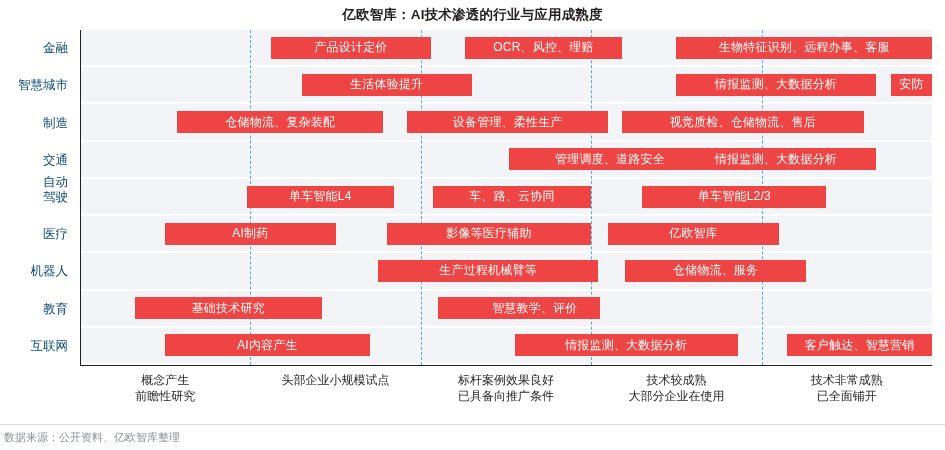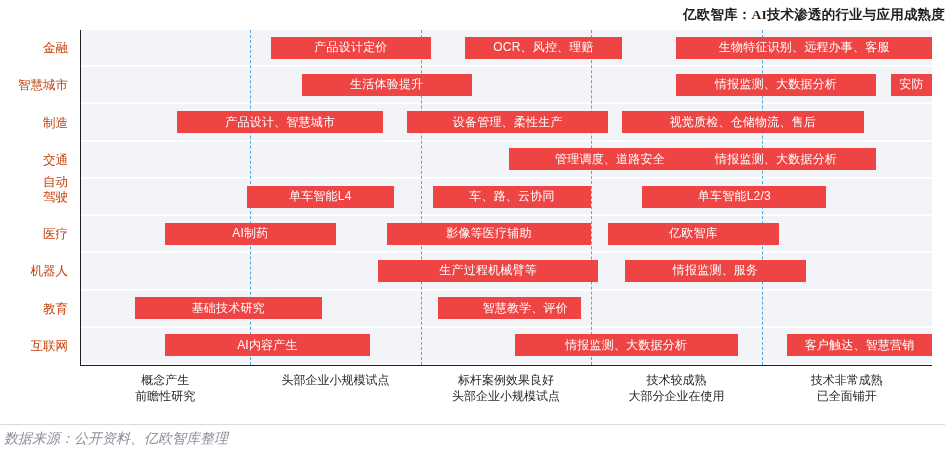--- a/index.html
+++ b/index.html
@@ -13,46 +13,45 @@
     font-family: "Liberation Sans", sans-serif;
     color: #231f20;
     overflow: hidden;
     position: relative;
   }
   #chart-title {
     position: absolute;
     top: 6px;
     left: 0;
     width: 945px;
-    text-align: right;
+    text-align: center;
     font-size: 13.5px;
     font-weight: bold;
     color: #231f20;
     letter-spacing: 0.2px;
-    font-family: Liberation Serif, serif;
   }
   #plot {
     position: absolute;
     left: 80px;
     top: 30px;
     width: 852px;
     height: 335px;
   }
   .row-band {
     position: absolute;
     left: 0;
     width: 852px;
     background: #f2f4f7;
   }
   .ylabel {
     position: absolute;
     right: 0;
     text-align: right;
     font-size: 12.5px;
-    color: #c2410c;
+    color: #0c4a6e;
     line-height: 15px;
     white-space: pre-line;
   }
   #ylabels {
     position: absolute;
     left: 0;
     top: 30px;
     width: 68px;
     height: 335px;
   }
@@ -98,23 +97,22 @@
     text-align: center;
     font-size: 12px;
     line-height: 16px;
     color: #231f20;
     white-space: pre-line;
   }
   #source {
     position: absolute;
     left: 4px;
     top: 430px;
-    font-size: 14px;
+    font-size: 11px;
     color: #8a8f98;
-    font-style: italic;
   }
   #bottom-rule {
     position: absolute;
     left: 0;
     top: 424px;
     width: 945px;
     height: 1px;
     background: #d7dadf;
   }
 </style>
@@ -148,47 +146,47 @@
     <div class="vgrid" style="left: 170.4px;"></div>
     <div class="vgrid" style="left: 340.8px;"></div>
     <div class="vgrid" style="left: 511.2px;"></div>
     <div class="vgrid" style="left: 681.6px;"></div>
     <div class="bar" style="left: 190.848px; width: 160.176px; top: 6.61111px; height: 22px;">产品设计定价</div>
     <div class="bar" style="left: 385.104px; width: 156.768px; top: 6.61111px; height: 22px;">OCR、风控、理赔</div>
     <div class="bar" style="left: 596.4px; width: 255.6px; top: 6.61111px; height: 22px;">生物特征识别、远程办事、客服</div>
     <div class="bar" style="left: 221.52px; width: 170.4px; top: 43.8333px; height: 22px;">生活体验提升</div>
     <div class="bar" style="left: 596.4px; width: 199.368px; top: 43.8333px; height: 22px;">情报监测、大数据分析</div>
     <div class="bar" style="left: 811.104px; width: 40.896px; top: 43.8333px; height: 22px;">安防</div>
-    <div class="bar" style="left: 97.128px; width: 206.184px; top: 81.0556px; height: 22px;">产品设计、智慧城市</div>
+    <div class="bar" style="left: 97.128px; width: 206.184px; top: 81.0556px; height: 22px;">仓储物流、复杂装配</div>
     <div class="bar" style="left: 327.168px; width: 201.072px; top: 81.0556px; height: 22px;">设备管理、柔性生产</div>
     <div class="bar" style="left: 541.872px; width: 241.968px; top: 81.0556px; height: 22px;">视觉质检、仓储物流、售后</div>
     <div class="bar" style="left: 429.408px; width: 201.072px; top: 118.278px; height: 22px;">管理调度、道路安全</div>
     <div class="bar" style="left: 596.4px; width: 199.368px; top: 118.278px; height: 22px;">情报监测、大数据分析</div>
     <div class="bar" style="left: 166.992px; width: 146.544px; top: 155.5px; height: 22px;">单车智能L4</div>
     <div class="bar" style="left: 352.728px; width: 158.472px; top: 155.5px; height: 22px;">车、路、云协同</div>
     <div class="bar" style="left: 562.32px; width: 184.032px; top: 155.5px; height: 22px;">单车智能L2/3</div>
     <div class="bar" style="left: 85.2px; width: 170.4px; top: 192.722px; height: 22px;">AI制药</div>
     <div class="bar" style="left: 306.72px; width: 204.48px; top: 192.722px; height: 22px;">影像等医疗辅助</div>
     <div class="bar" style="left: 528.24px; width: 170.4px; top: 192.722px; height: 22px;">亿欧智库</div>
     <div class="bar" style="left: 298.2px; width: 219.816px; top: 229.944px; height: 22px;">生产过程机械臂等</div>
-    <div class="bar" style="left: 545.28px; width: 180.624px; top: 229.944px; height: 22px;">情报监测、服务</div>
+    <div class="bar" style="left: 545.28px; width: 180.624px; top: 229.944px; height: 22px;">仓储物流、服务</div>
     <div class="bar" style="left: 54.528px; width: 187.44px; top: 267.167px; height: 22px;">基础技术研究</div>
-    <div class="bar" style="left: 357.84px; width: 143px; top: 267.167px; height: 22px; padding-left: 32px;">智慧教学、评价</div>
+    <div class="bar" style="left: 357.84px; width: 162px; top: 267.167px; height: 22px; padding-left: 32px;">智慧教学、评价</div>
     <div class="bar" style="left: 85.2px; width: 204.48px; top: 304.389px; height: 22px;">AI内容产生</div>
     <div class="bar" style="left: 434.52px; width: 223.224px; top: 304.389px; height: 22px;">情报监测、大数据分析</div>
     <div class="bar" style="left: 707.16px; width: 144.84px; top: 304.389px; height: 22px;">客户触达、智慧营销</div>
   </div>
 <div id="axis-vline"></div>
 <div id="axis-line"></div>
 <div id="xticks-holder">
     <div class="xtick" style="left: 75.2px; width: 180px;">概念产生
 前瞻性研究</div>
     <div class="xtick" style="left: 245.6px; width: 180px;">头部企业小规模试点</div>
     <div class="xtick" style="left: 416px; width: 180px;">标杆案例效果良好
-头部企业小规模试点</div>
+已具备向推广条件</div>
     <div class="xtick" style="left: 586.4px; width: 180px;">技术较成熟
 大部分企业在使用</div>
     <div class="xtick" style="left: 756.8px; width: 180px;">技术非常成熟
 已全面铺开</div>
   </div>
 
 <div id="bottom-rule"></div>
 <div id="source">数据来源：公开资料、亿欧智库整理</div>
 
 </body></html>

